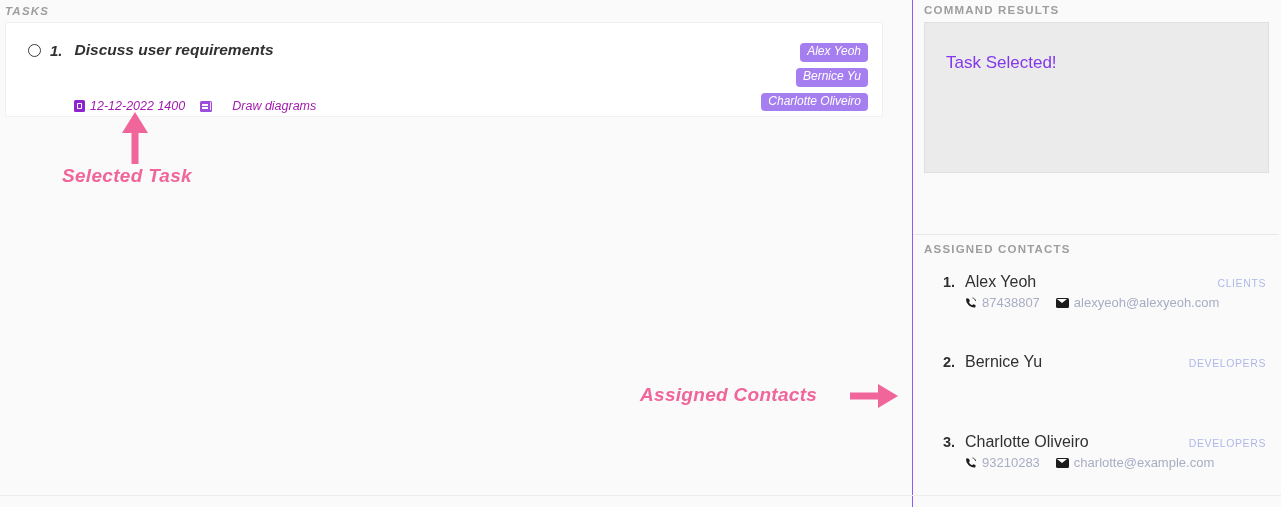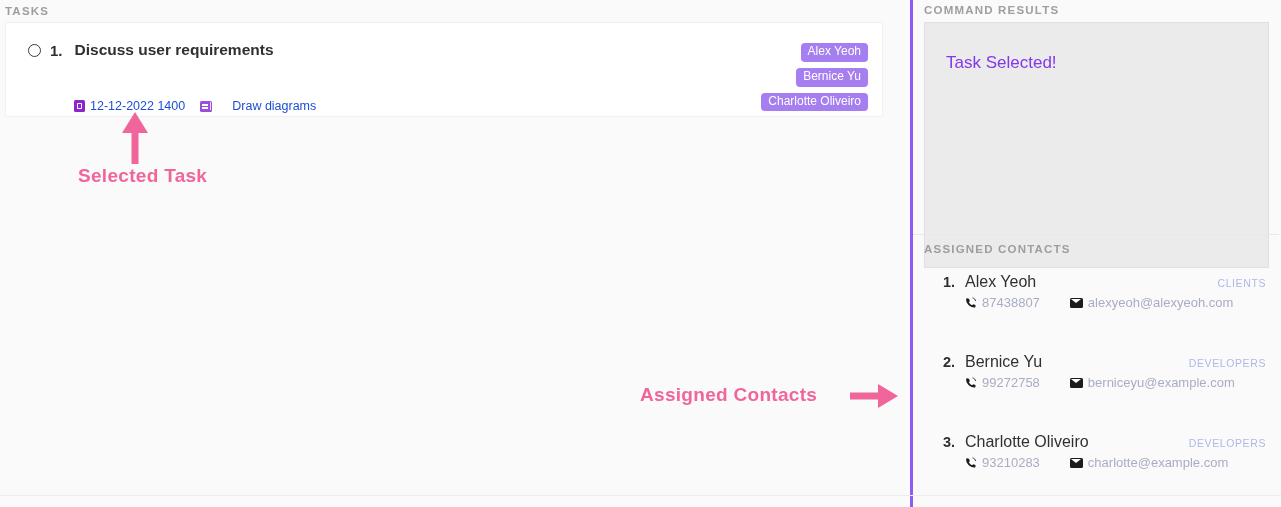--- a/index.html
+++ b/index.html
@@ -19,22 +19,23 @@
   .app {
     position: absolute;
     inset: 0;
     display: flex;
     background: #fafafa;
   }
   .left-pane {
     width: 913px;
     position: relative;
     background: #fafafa;
-    border-right: 3px solid #8b5cf6;
+    border-right: 1px solid #8b5cf6;
     box-sizing: border-box;
+    font-style: italic;
   }
   .right-pane {
     flex: 1;
     position: relative;
     background: #fafafa;
   }
 
   
   .section-header {
     font-size: 11.5px;
@@ -91,21 +92,21 @@
     margin-left: 3px;
   }
   .task-meta {
     position: absolute;
     left: 68px;
     top: 76px;
     display: flex;
     align-items: center;
     gap: 6px;
     font-size: 12.5px;
-    color: #1d4ed8;
+    color: #a21caf;
   }
   .meta-group {
     display: inline-flex;
     align-items: center;
     gap: 5px;
   }
   .meta-group + .meta-group { margin-left: 9px; gap: 20px; }
 
   .icon-calendar {
     width: 11px;
@@ -181,21 +182,20 @@
     font-weight: bold;
     font-family: "Liberation Sans", sans-serif;
     white-space: nowrap;
   }
   #annot-selected-task {
     position: absolute;
     left: 62px;
     top: 165px;
     font-size: 19px;
     letter-spacing: 0.3px;
-    margin-left: 16px;
   }
   #annot-arrow-up {
     position: absolute;
     left: 120px;
     top: 112px;
   }
   #annot-assigned-contacts {
     position: absolute;
     left: 640px;
     top: 384px;
@@ -212,21 +212,21 @@
   #command-results-header {
     position: absolute;
     left: 11px;
     top: 4px;
   }
   .command-results-box {
     position: absolute;
     left: 11px;
     top: 22px;
     width: 345px;
-    height: 246px;
+    height: 151px;
     background: #ebebeb;
     border: 1px solid #e0e0e0;
     box-sizing: border-box;
   }
   .command-result-text {
     position: absolute;
     left: 21px;
     top: 30px;
     font-size: 17px;
     color: #8338ec;
@@ -282,21 +282,21 @@
     letter-spacing: 0.6px;
     color: #b0b8e8;
     font-weight: normal;
     text-transform: uppercase;
   }
   .contact-details {
     margin-top: 4px;
     margin-left: 22px;
     display: flex;
     align-items: center;
-    gap: 22px;
+    gap: 8px;
     font-size: 13px;
     color: #a9adc4;
   }
   .detail-group {
     display: inline-flex;
     align-items: center;
     gap: 5px;
   }
   .detail-group + .detail-group { margin-left: 8px; }
 
@@ -422,35 +422,20 @@
           </span>
         </div>
       </div>
 
       <div class="contact-item">
         <div class="contact-top">
           <span class="contact-index">2.</span>
           <span class="contact-name">Bernice Yu</span>
         </div>
         <span class="contact-tag">DEVELOPERS</span>
-        <div class="contact-details">
-          <span class="detail-group">
-            <span class="icon-phone">
-              <svg width="12" height="12" viewBox="0 0 16 16" xmlns="http://www.w3.org/2000/svg">
-                <path d="M3 1.5c-.8 0-1.5.7-1.5 1.5 0 6 5 11 11 11 .8 0 1.5-.7 1.5-1.5v-2l-3-1-1.5 1.5c-2-1-3.5-2.5-4.5-4.5L6.5 5.5l-1-3z" fill="#1c1c1c"></path>
-                <path d="M10 1.2c2.2.3 3.9 2 4.2 4.2" stroke="#1c1c1c" stroke-width="1.1" fill="none"></path>
-              </svg>
-            </span>
-            <span>99272758</span>
-          </span>
-          <span class="detail-group">
-            <span class="icon-envelope"></span>
-            <span>berniceyu@example.com</span>
-          </span>
-        </div>
       </div>
 
       <div class="contact-item">
         <div class="contact-top">
           <span class="contact-index">3.</span>
           <span class="contact-name">Charlotte Oliveiro</span>
         </div>
         <span class="contact-tag">DEVELOPERS</span>
         <div class="contact-details">
           <span class="detail-group">

